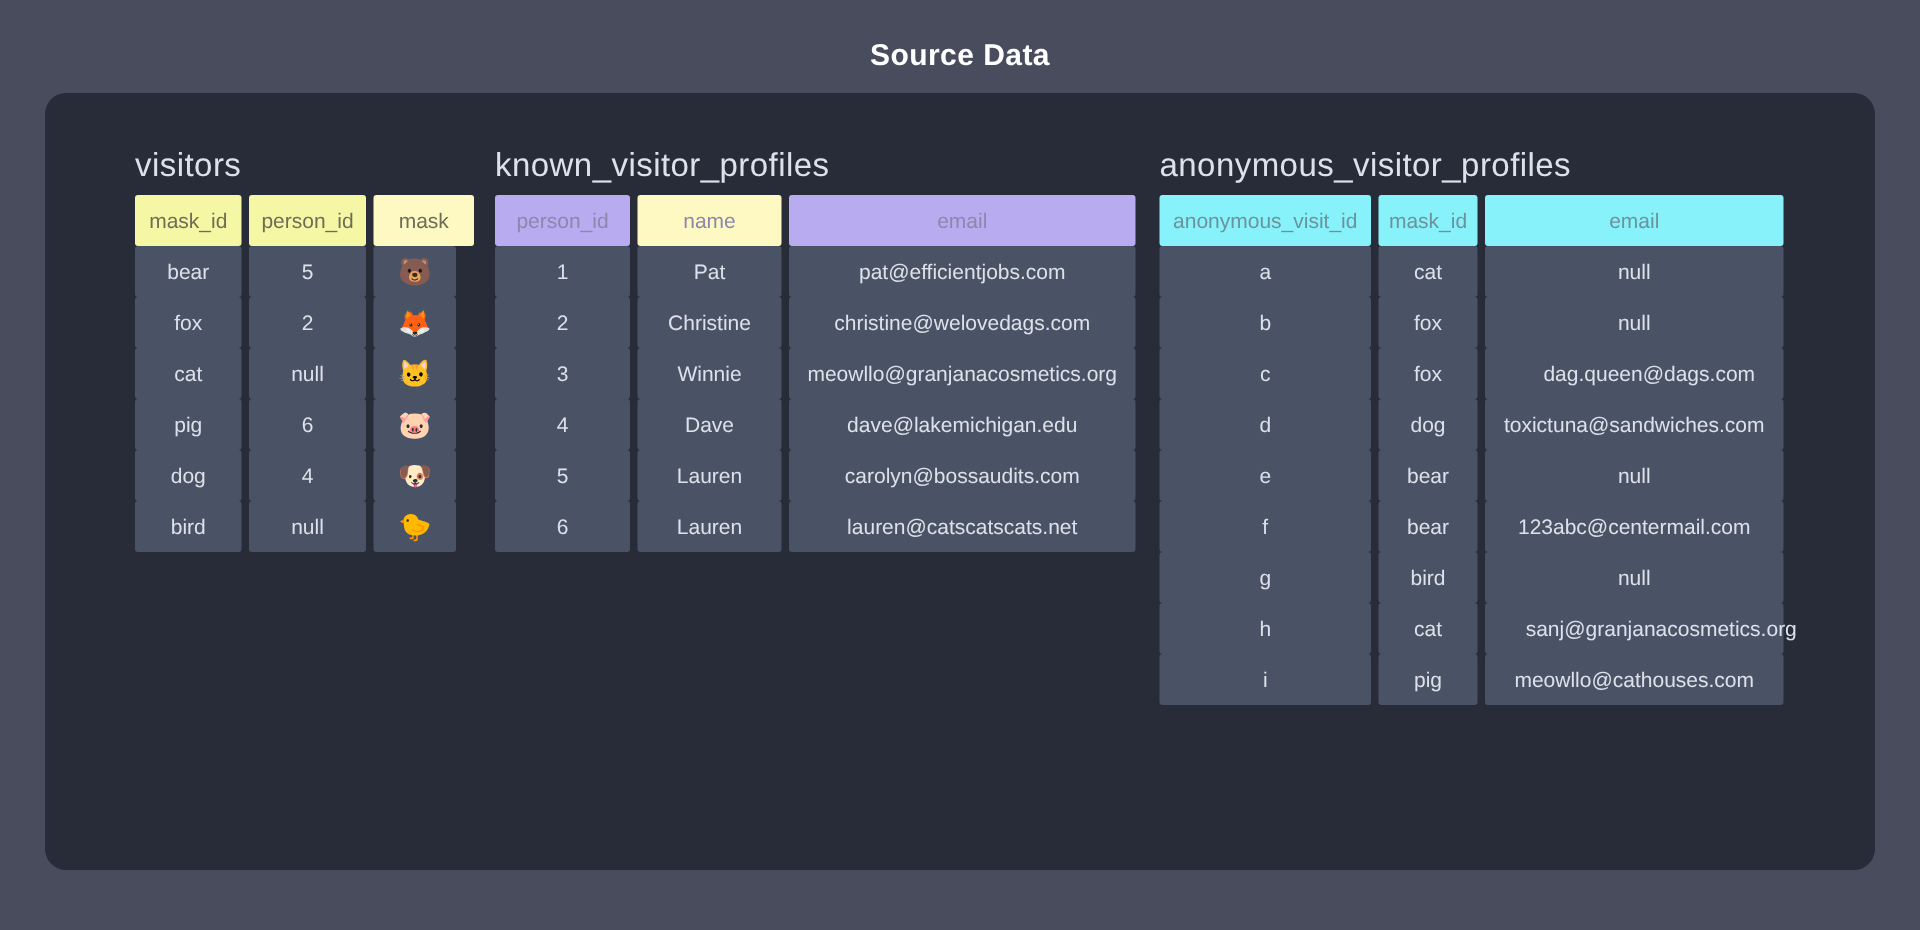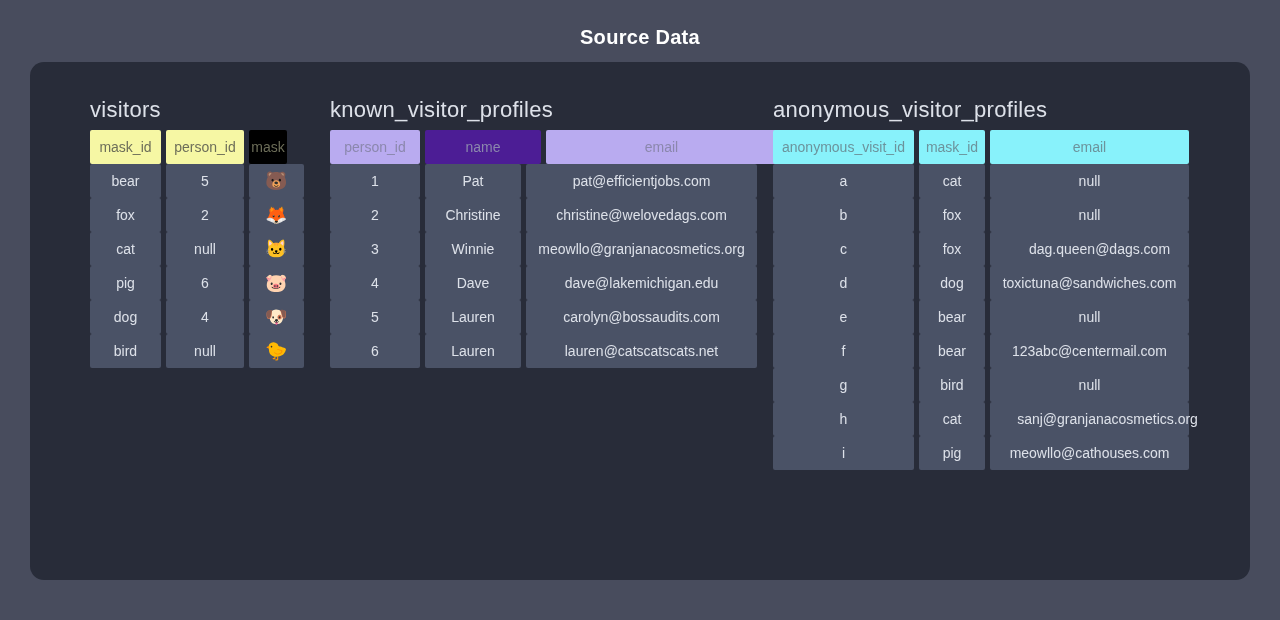--- a/index.html
+++ b/index.html
@@ -74,21 +74,21 @@
 <body>
 
 <div class="app">
   <div class="page-title">Source Data</div>
   <div class="panel">
       <div class="table-section" style="left: 60px;">
         <div class="table-title">visitors</div>
         <div class="row">
           <div class="cell header-cell" style="width: 71px; background: rgb(246, 247, 164); color: rgb(109, 110, 89);">mask_id</div>
           <div class="cell header-cell" style="width: 78px; background: rgb(246, 247, 164); color: rgb(109, 110, 89);">person_id</div>
-          <div class="cell header-cell" style="width: 38px; background: #000000; color: rgb(109, 110, 89);">mask</div>
+          <div class="cell header-cell" style="width: 67px; background: #fef9c3; color: rgb(109, 110, 89);">mask</div>
         </div>
         <div class="row">
           <div class="cell body-cell" style="width: 71px;">bear</div>
           <div class="cell body-cell" style="width: 78px;">5</div>
           <div class="cell body-cell emoji-cell" style="width: 55px;">🐻</div>
         </div>
         <div class="row">
           <div class="cell body-cell" style="width: 71px;">fox</div>
           <div class="cell body-cell" style="width: 78px;">2</div>
           <div class="cell body-cell emoji-cell" style="width: 55px;">🦊</div>
@@ -111,21 +111,21 @@
         <div class="row">
           <div class="cell body-cell" style="width: 71px;">bird</div>
           <div class="cell body-cell" style="width: 78px;">null</div>
           <div class="cell body-cell emoji-cell" style="width: 55px;">🐤</div>
         </div>
       </div>
       <div class="table-section" style="left: 300px;">
         <div class="table-title">known_visitor_profiles</div>
         <div class="row">
           <div class="cell header-cell" style="width: 90px; background: rgb(185, 171, 240); color: rgb(139, 135, 173);">person_id</div>
-          <div class="cell header-cell" style="width: 116px; background: #4c1d95; color: rgb(139, 135, 173);">name</div>
+          <div class="cell header-cell" style="width: 96px; background: #fef9c3; color: rgb(139, 135, 173);">name</div>
           <div class="cell header-cell" style="width: 231px; background: rgb(185, 171, 240); color: rgb(139, 135, 173);">email</div>
         </div>
         <div class="row">
           <div class="cell body-cell" style="width: 90px;">1</div>
           <div class="cell body-cell" style="width: 96px;">Pat</div>
           <div class="cell body-cell" style="width: 231px;">pat@efficientjobs.com</div>
         </div>
         <div class="row">
           <div class="cell body-cell" style="width: 90px;">2</div>
           <div class="cell body-cell" style="width: 96px;">Christine</div>

